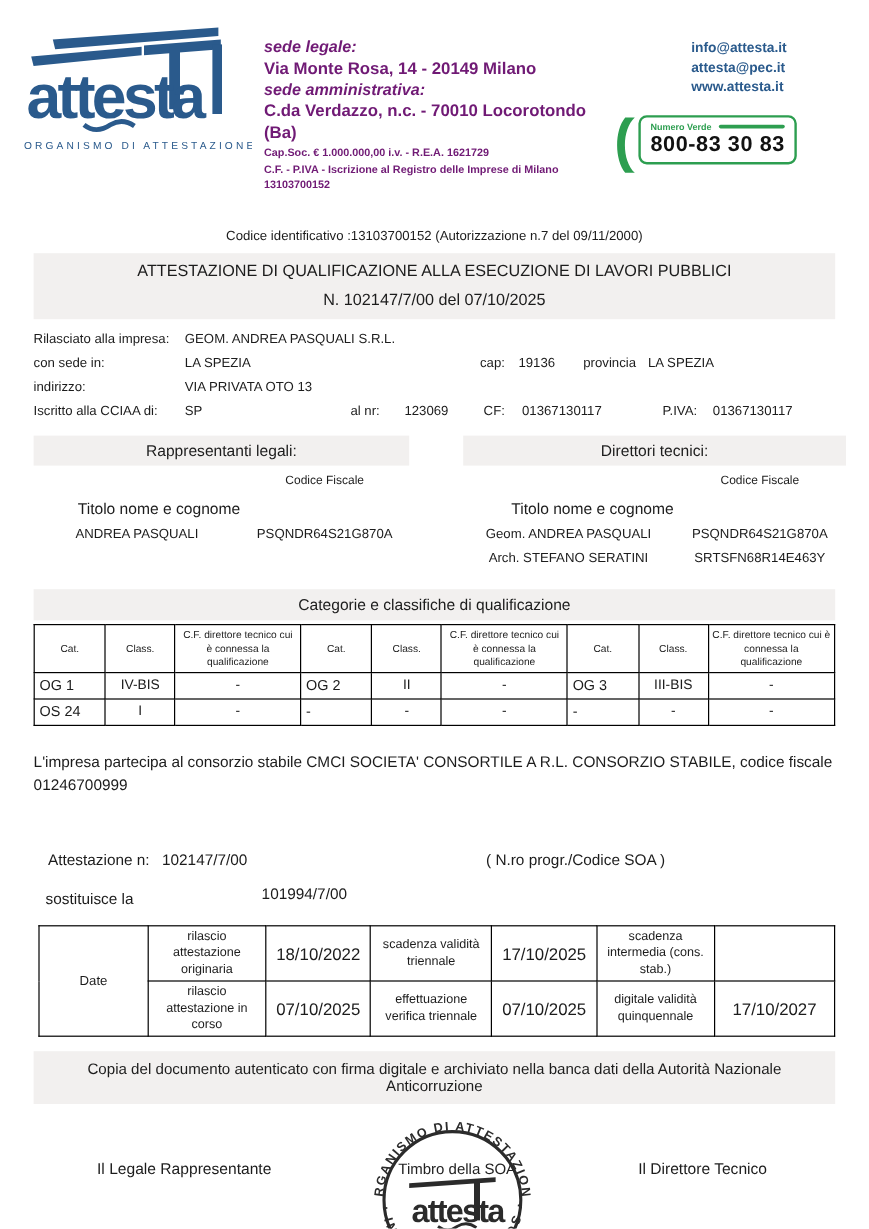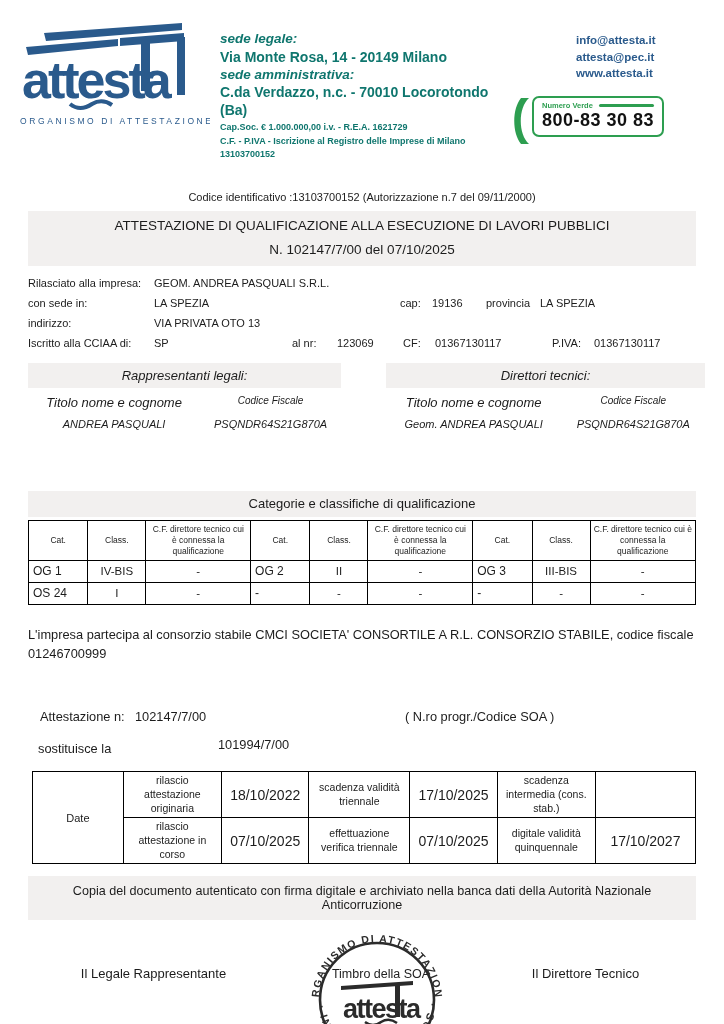--- a/index.html
+++ b/index.html
@@ -4,21 +4,21 @@
 <style>
   * { margin: 0; padding: 0; box-sizing: border-box; }
   html, body { background: #ffffff; }
   body { font-family: "Liberation Sans", sans-serif; color: #1c1c1c; }
   .page { position: relative; width: 724px; height: 1024px; margin: 0 auto; background: #fff; overflow: hidden; }
   .content { position: relative; margin: 0 28px; }
 
   
   .header { display: flex; padding: 22px 10px 0 14px; }
   .logo-box { width: 196px; flex: 0 0 196px; }
-  .addr-box { flex: 1; padding-left: 10px; padding-top: 8px; color: #0f766e; }
+  .addr-box { flex: 1; padding-left: 10px; padding-top: 8px; color: #701a75; }
   .addr-label { font-style: italic; font-weight: bold; font-size: 13.5px; line-height: 1.3; }
   .addr-line { font-weight: bold; font-size: 14px; line-height: 1.3; }
   .addr-small { font-weight: bold; font-size: 9px; line-height: 1.45; margin-top: 1px; }
   .contact-box { flex: 0 0 200px; padding-top: 10px; }
   .contact-lines { color: #2a5a8c; font-weight: bold; font-size: 11.5px; line-height: 1.45; text-align: left; padding-left: 62px; }
   .nv-wrap { display: flex; align-items: flex-start; margin-top: 14px; }
   .nv-box { border: 2.5px solid #2d9e50; border-radius: 7px; padding: 3px 8px 4px 8px; background: #fff; }
   .nv-top { display: flex; align-items: center; }
   .nv-label { color: #2d9e50; font-size: 7.5px; font-weight: bold; white-space: nowrap; }
   .nv-rule { height: 3px; background: #2d9e50; flex: 1; margin-left: 6px; border-radius: 2px; }
@@ -32,26 +32,26 @@
   .title-1 { font-size: 13.5px; }
   .title-2 { font-size: 13.5px; margin-top: 9px; }
 
   
   .impresa { margin-top: 9px; }
   .irow { position: relative; height: 20px; font-size: 11px; }
   .irow span { position: absolute; top: 2px; white-space: nowrap; }
 
   
   .people { position: relative; height: 102px; margin-top: 8px; }
-  .ptable { position: absolute; top: 0; font-style: italic; }
+  .ptable { position: absolute; top: 0; }
   .ptable.left { left: 0; width: 313px; }
   .ptable.right { left: 358px; width: 319px; }
   .pbar { background: #f2f0ef; height: 25px; line-height: 25px; text-align: center; font-size: 13px; }
   .pcols { display: flex; margin-top: 7px; }
-  .pcols .c1 { width: 55%; text-align: center; font-size: 13px; }
+  .pcols .c1 { width: 55%; text-align: right; font-size: 13px; margin-top: 21px; }
   .pcols .c2 { width: 45%; text-align: center; font-size: 10px; }
   .prow { display: flex; margin-top: 8px; }
   .prow .c1 { width: 55%; text-align: center; font-size: 11px; }
   .prow .c2 { width: 45%; text-align: center; font-size: 11px; }
 
   
   .cat-bar { background: #f2f0ef; height: 26px; line-height: 26px; text-align: center; font-size: 13px; margin-top: 26px; }
   table.cats { border-collapse: collapse; width: 100%; margin-top: 3px; table-layout: fixed; }
   table.cats td { border: 1.2px solid #000; }
   .cats .h { font-size: 8.5px; text-align: center; padding: 3px 3px; line-height: 1.3; height: 36px; vertical-align: middle; }
@@ -185,20 +185,24 @@
       </div>
       <div class="ptable right">
         <div class="pbar">Direttori tecnici:</div>
         <div class="pcols">
           <div class="c1">Titolo nome e cognome</div>
           <div class="c2">Codice Fiscale</div>
         </div>
         <div class="prow">
           <div class="c1">Geom. ANDREA PASQUALI</div>
           <div class="c2">PSQNDR64S21G870A</div>
+        </div>
+        <div class="prow">
+          <div class="c1">Arch. STEFANO SERATINI</div>
+          <div class="c2">SRTSFN68R14E463Y</div>
         </div>
       </div>
     </div>
 
     <div class="cat-bar">Categorie e classifiche di qualificazione</div>
     <table class="cats">
       <colgroup>
         <col style="width:8.9%">
           <col style="width:8.7%">
           <col style="width:15.7%">

